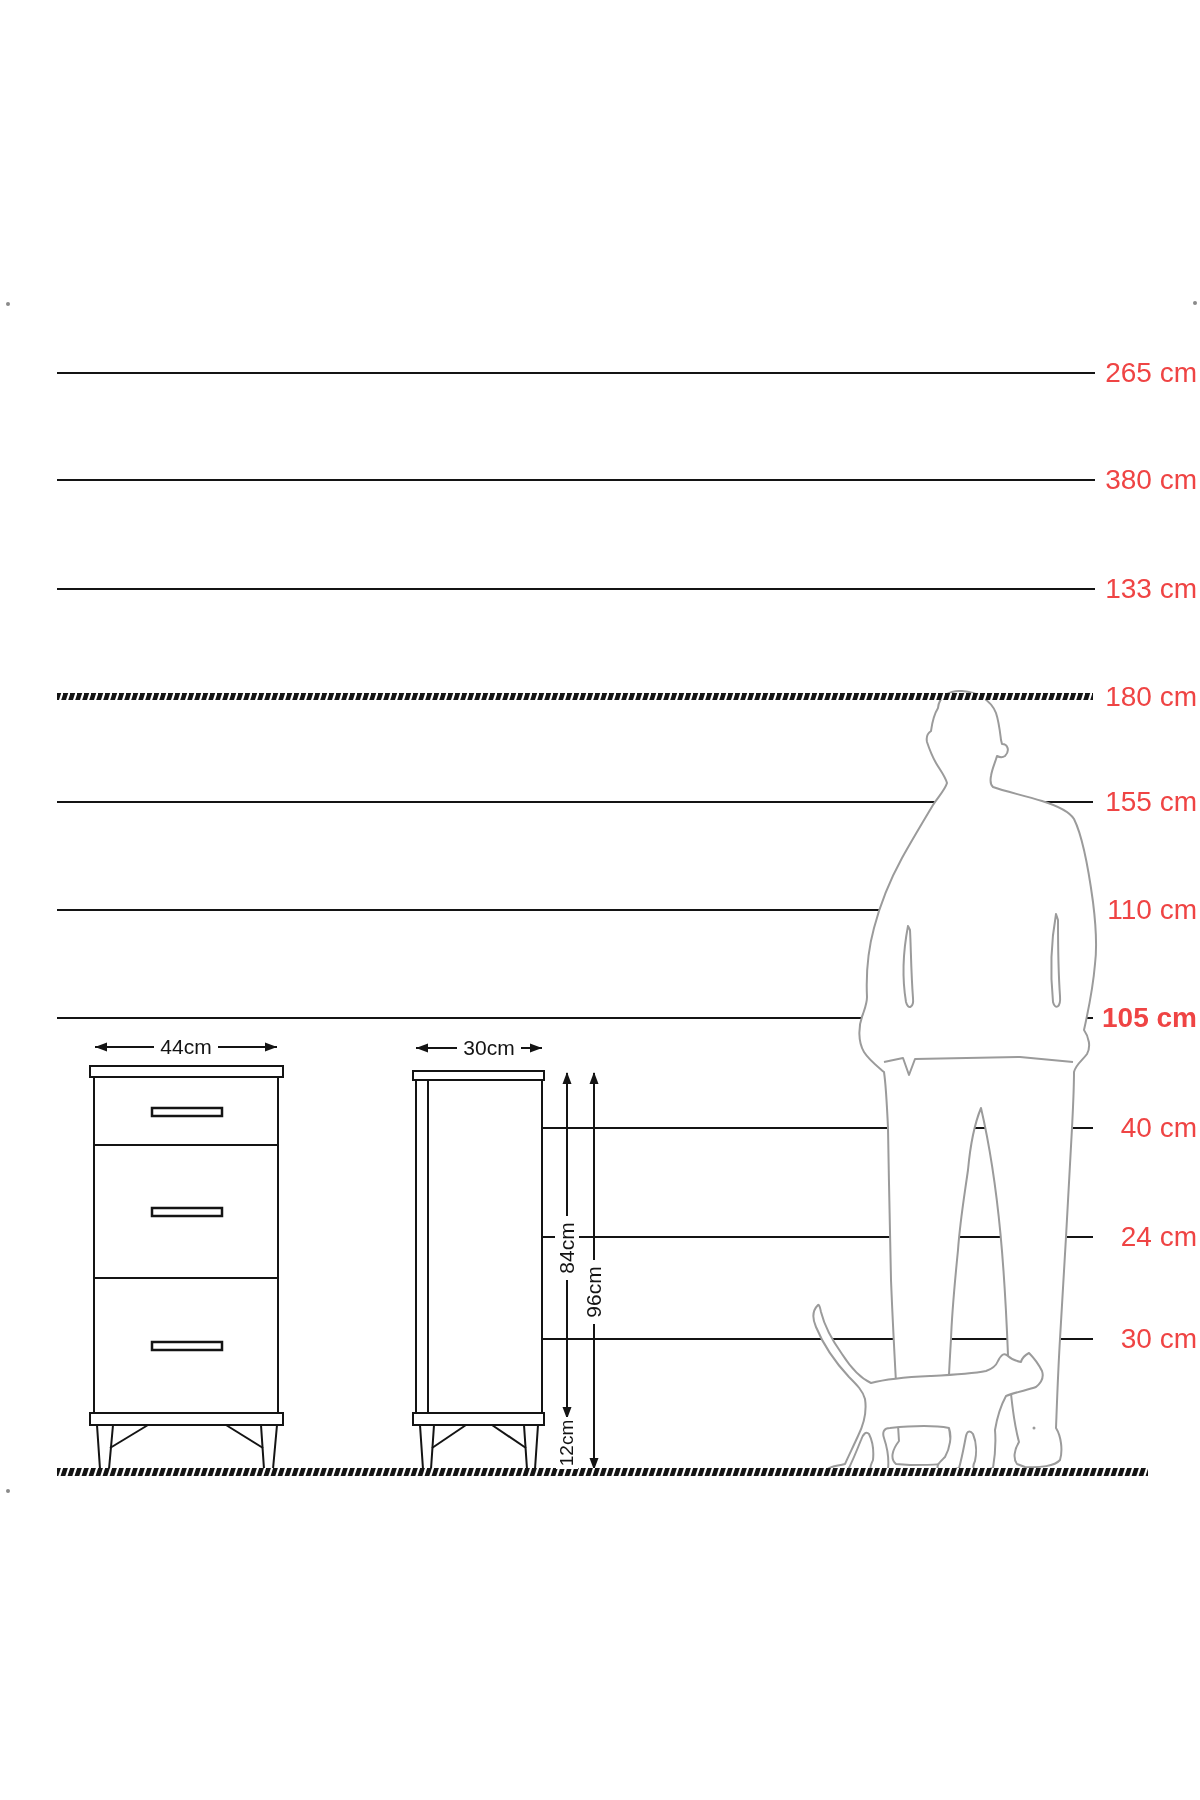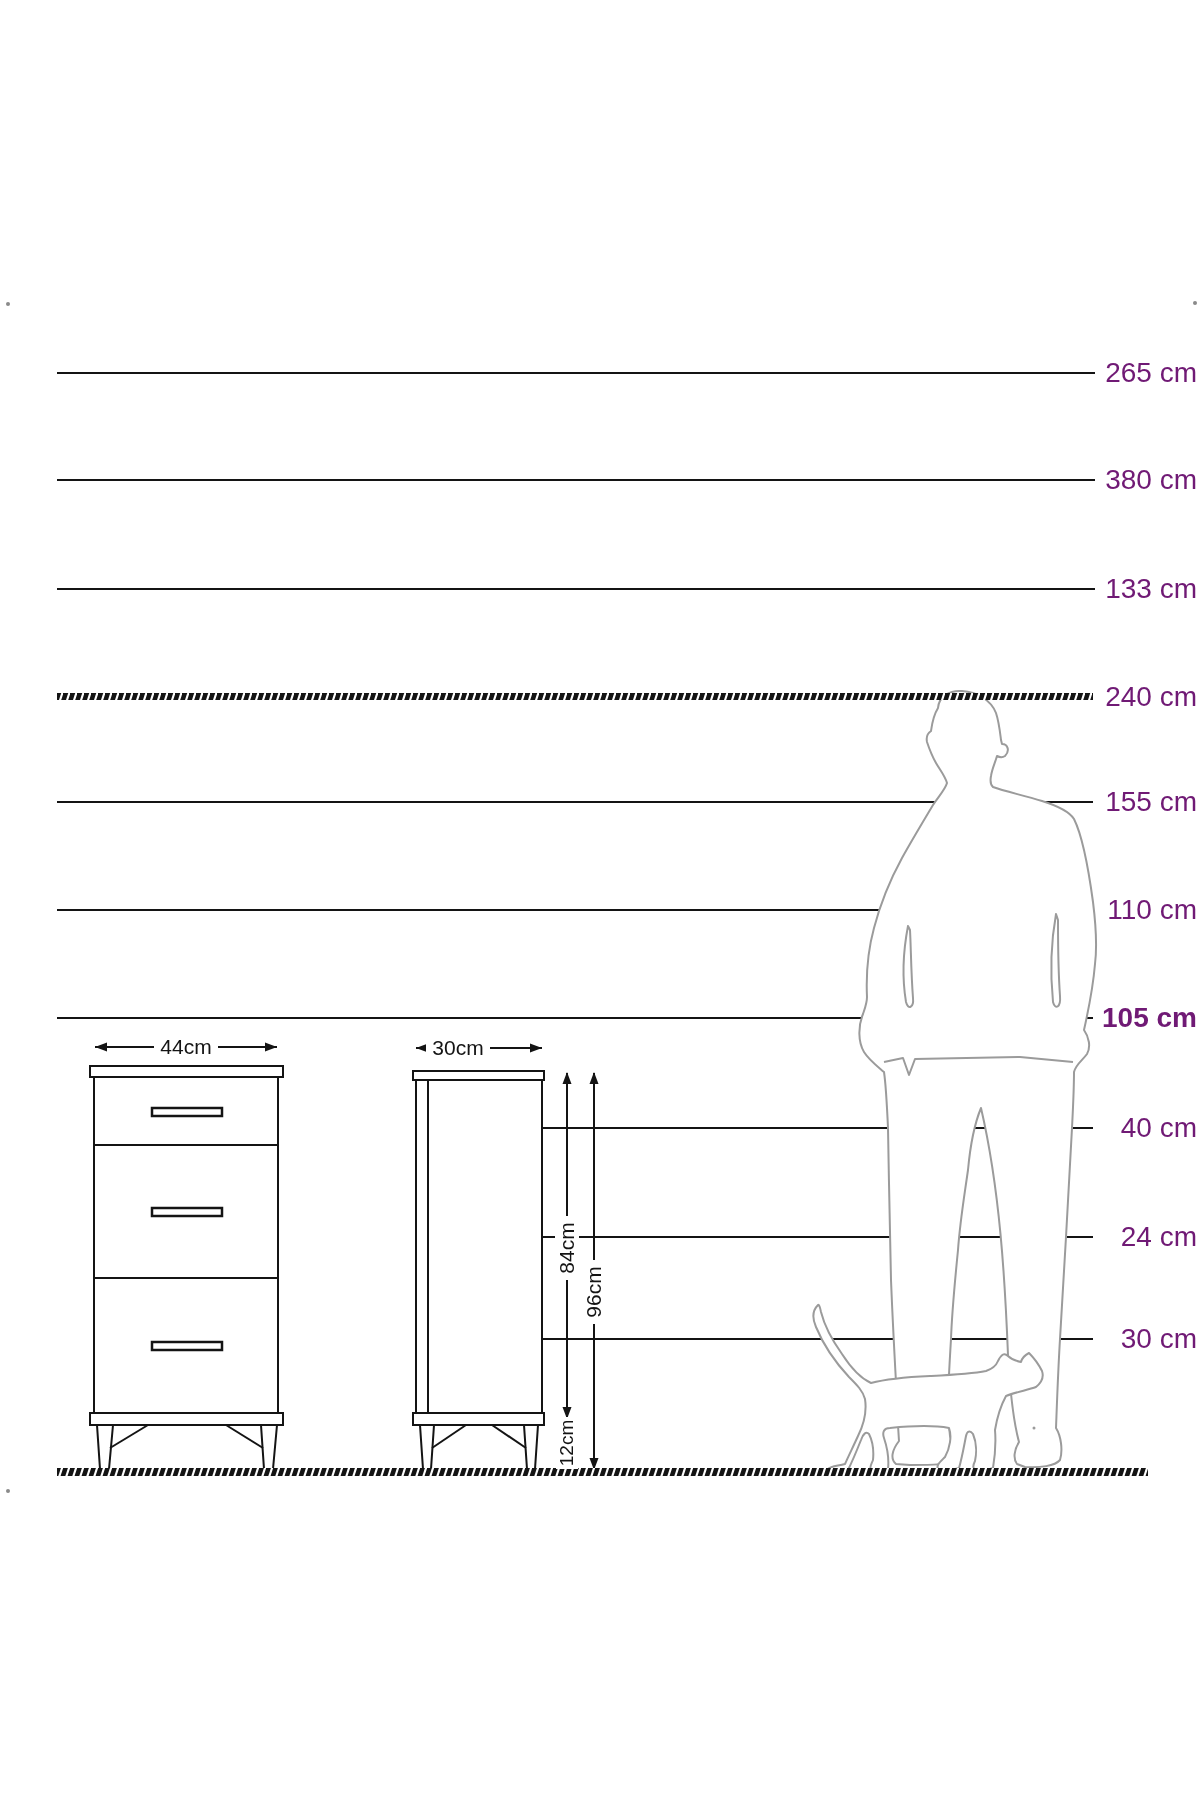--- a/index.html
+++ b/index.html
@@ -1,29 +1,29 @@
 <!DOCTYPE html>
 <html><head>
 <meta charset="utf-8">
 <style>
   html,body { margin:0; padding:0; background:#ffffff; }
   body { width:1200px; height:1800px; position:relative; font-family:"Liberation Sans", sans-serif; }
   .stage { position:absolute; top:0; left:0; width:1200px; height:1800px; }
   svg { position:absolute; top:0; left:0; display:block; }
   .hlabel {
     position:absolute; left:1067px; width:130px; height:34px;
-    text-align:right; font-size:28px; line-height:34px; color:#701a75;
+    text-align:right; font-size:28px; line-height:34px; color:#ef4444;
   }
   .dlabel {
     position:absolute; font-size:21px; line-height:24px; color:#141414;
     background:#ffffff; text-align:center; width:64px; height:24px;
   }
   .vlabel { transform:rotate(-90deg); }
   #dim-44 { left:154px; top:1035px; }
-  #dim-30 { left:426px; top:1036px; }
+  #dim-30 { left:457px; top:1036px; }
   #dim-84 { left:535px; top:1236px; }
   #dim-96 { left:562px; top:1280px; }
   #dim-12 { left:541px; top:1432px; width:52px; height:22px; font-size:19px; line-height:22px; }
   #hl-0 { top:356px; }  #hl-1 { top:463px; }  #hl-2 { top:572px; }
   #hl-3 { top:680px; }  #hl-4 { top:785px; }  #hl-5 { top:893px; }
   #hl-6 { top:1001px;font-weight:bold; } #hl-7 { top:1111px; } #hl-8 { top:1220px; }
   #hl-9 { top:1322px; }
 </style>
 </head>
 <body>
@@ -207,21 +207,21 @@
   <g fill="#8a8a8a">
     <circle cx="8" cy="304" r="2"></circle>
     <circle cx="1195" cy="303" r="2"></circle>
     <circle cx="8" cy="1491" r="2"></circle>
   </g>
 </svg>
 
 <div class="hlabel" id="hl-0">265 cm</div>
 <div class="hlabel" id="hl-1">380 cm</div>
 <div class="hlabel" id="hl-2">133 cm</div>
-<div class="hlabel" id="hl-3">240 cm</div>
+<div class="hlabel" id="hl-3">180 cm</div>
 <div class="hlabel" id="hl-4">155 cm</div>
 <div class="hlabel" id="hl-5">110 cm</div>
 <div class="hlabel" id="hl-6">105 cm</div>
 <div class="hlabel" id="hl-7">40 cm</div>
 <div class="hlabel" id="hl-8">24 cm</div>
 <div class="hlabel" id="hl-9">30 cm</div>
 
 <div class="dlabel" id="dim-44">44cm</div>
 <div class="dlabel" id="dim-30">30cm</div>
 <div class="dlabel vlabel" id="dim-84">84cm</div>

